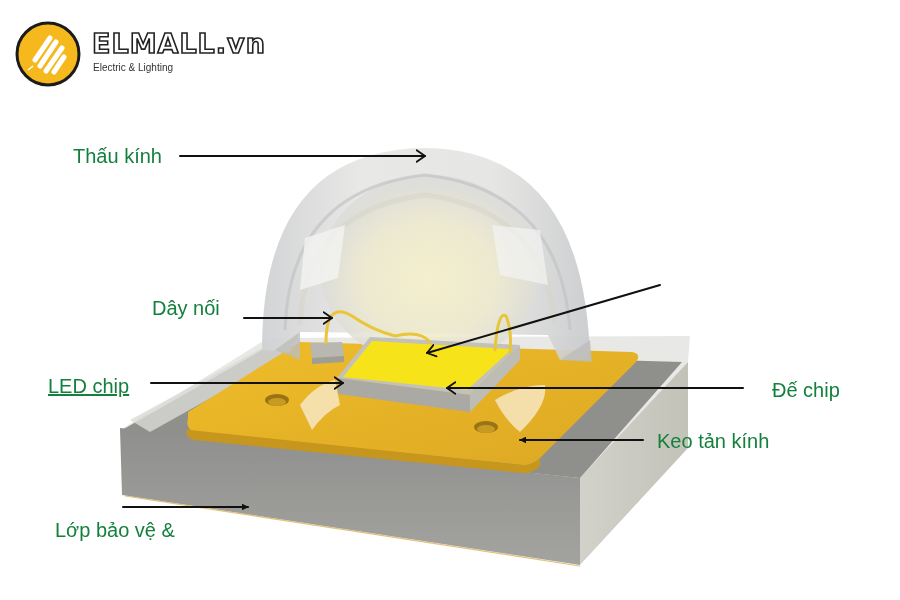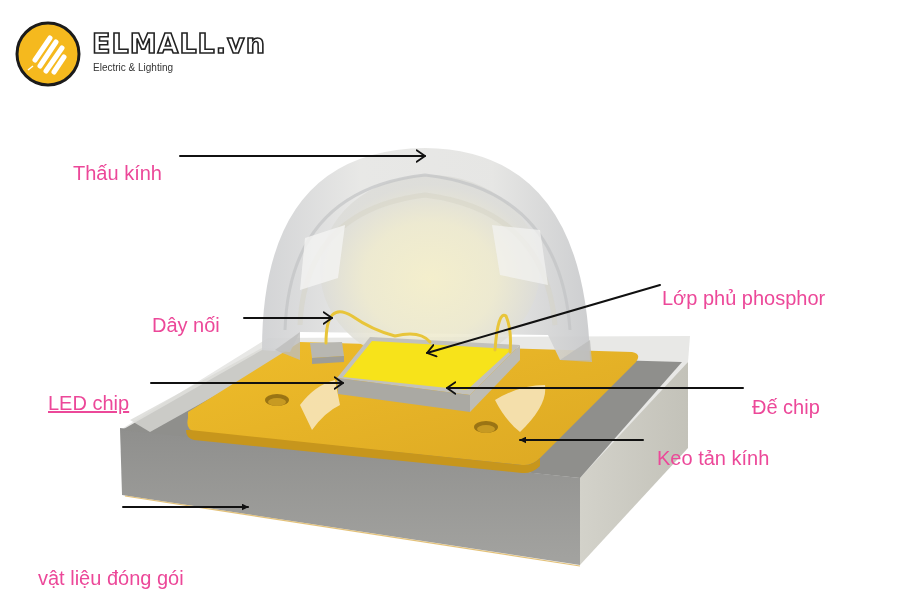--- a/index.html
+++ b/index.html
@@ -6,21 +6,21 @@
   body { width: 900px; height: 600px; position: relative; overflow: hidden;
          font-family: "DejaVu Sans", "Liberation Sans", sans-serif; }
   #stage { position: absolute; left: 0; top: 0; width: 900px; height: 504px; }
   .logo-circle-wrap { position: absolute; left: 14px; top: 20px; width: 68px; height: 68px; }
   .brand { position: absolute; left: 92px; top: 30px; font-family: "DejaVu Sans", sans-serif;
            font-size: 27px; font-weight: bold; letter-spacing: 1px; color: #ffffff;
            -webkit-text-stroke: 1.6px #222; line-height: 1; }
   .tagline { position: absolute; left: 93px; top: 62px; font-size: 10px; color: #333;
              font-family: "Liberation Sans", sans-serif; }
   .label { position: absolute; font-family: "Liberation Sans", sans-serif; font-size: 20px;
-           color: #ec4899; white-space: nowrap; line-height: 1.2; margin-top: 17px; }
+           color: #15803d; white-space: nowrap; line-height: 1.2; }
 </style>
 </head>
 <body>
 
 <div id="stage">
 
   <div class="logo-circle-wrap">
     <svg width="68" height="68" viewBox="0 0 68 68">
       <circle cx="34" cy="34" r="31" fill="#f5b91e" stroke="#1b1b1b" stroke-width="3"></circle>
       <g stroke="#ffffff" stroke-width="5" stroke-linecap="round" fill="none">
@@ -132,17 +132,16 @@
       <line x1="660" y1="285" x2="427" y2="353" marker-end="url(#arrowOpen)"></line>
       <line x1="743" y1="388" x2="447" y2="388" marker-end="url(#arrowOpen)"></line>
       <line x1="643" y1="440" x2="520" y2="440" marker-end="url(#arrowSmall)"></line>
       <line x1="123" y1="507" x2="248" y2="507" marker-end="url(#arrowSmall)"></line>
     </g>
   </svg>
 
   <div class="label" style="left:73px; top:144px;">Thấu kính</div>
   <div class="label" style="left:152px; top:296px;">Dây nối</div>
   <div class="label" style="left:48px; top:374px;text-decoration:underline;">LED chip</div>
-  <div class="label" style="left:662px; top:269px;">Lớp phủ phosphor</div>
-  <div class="label" style="left:752px; top:378px;">Đế chip</div>
+  <div class="label" style="left:772px; top:378px;">Đế chip</div>
   <div class="label" style="left:657px; top:429px;">Keo tản kính</div>
-  <div class="label" style="left:38px; top:549px;">vật liệu đóng gói</div>
+  <div class="label" style="left:55px; top:518px;">Lớp bảo vệ &amp;</div>
 </div>
 
 </body></html>

